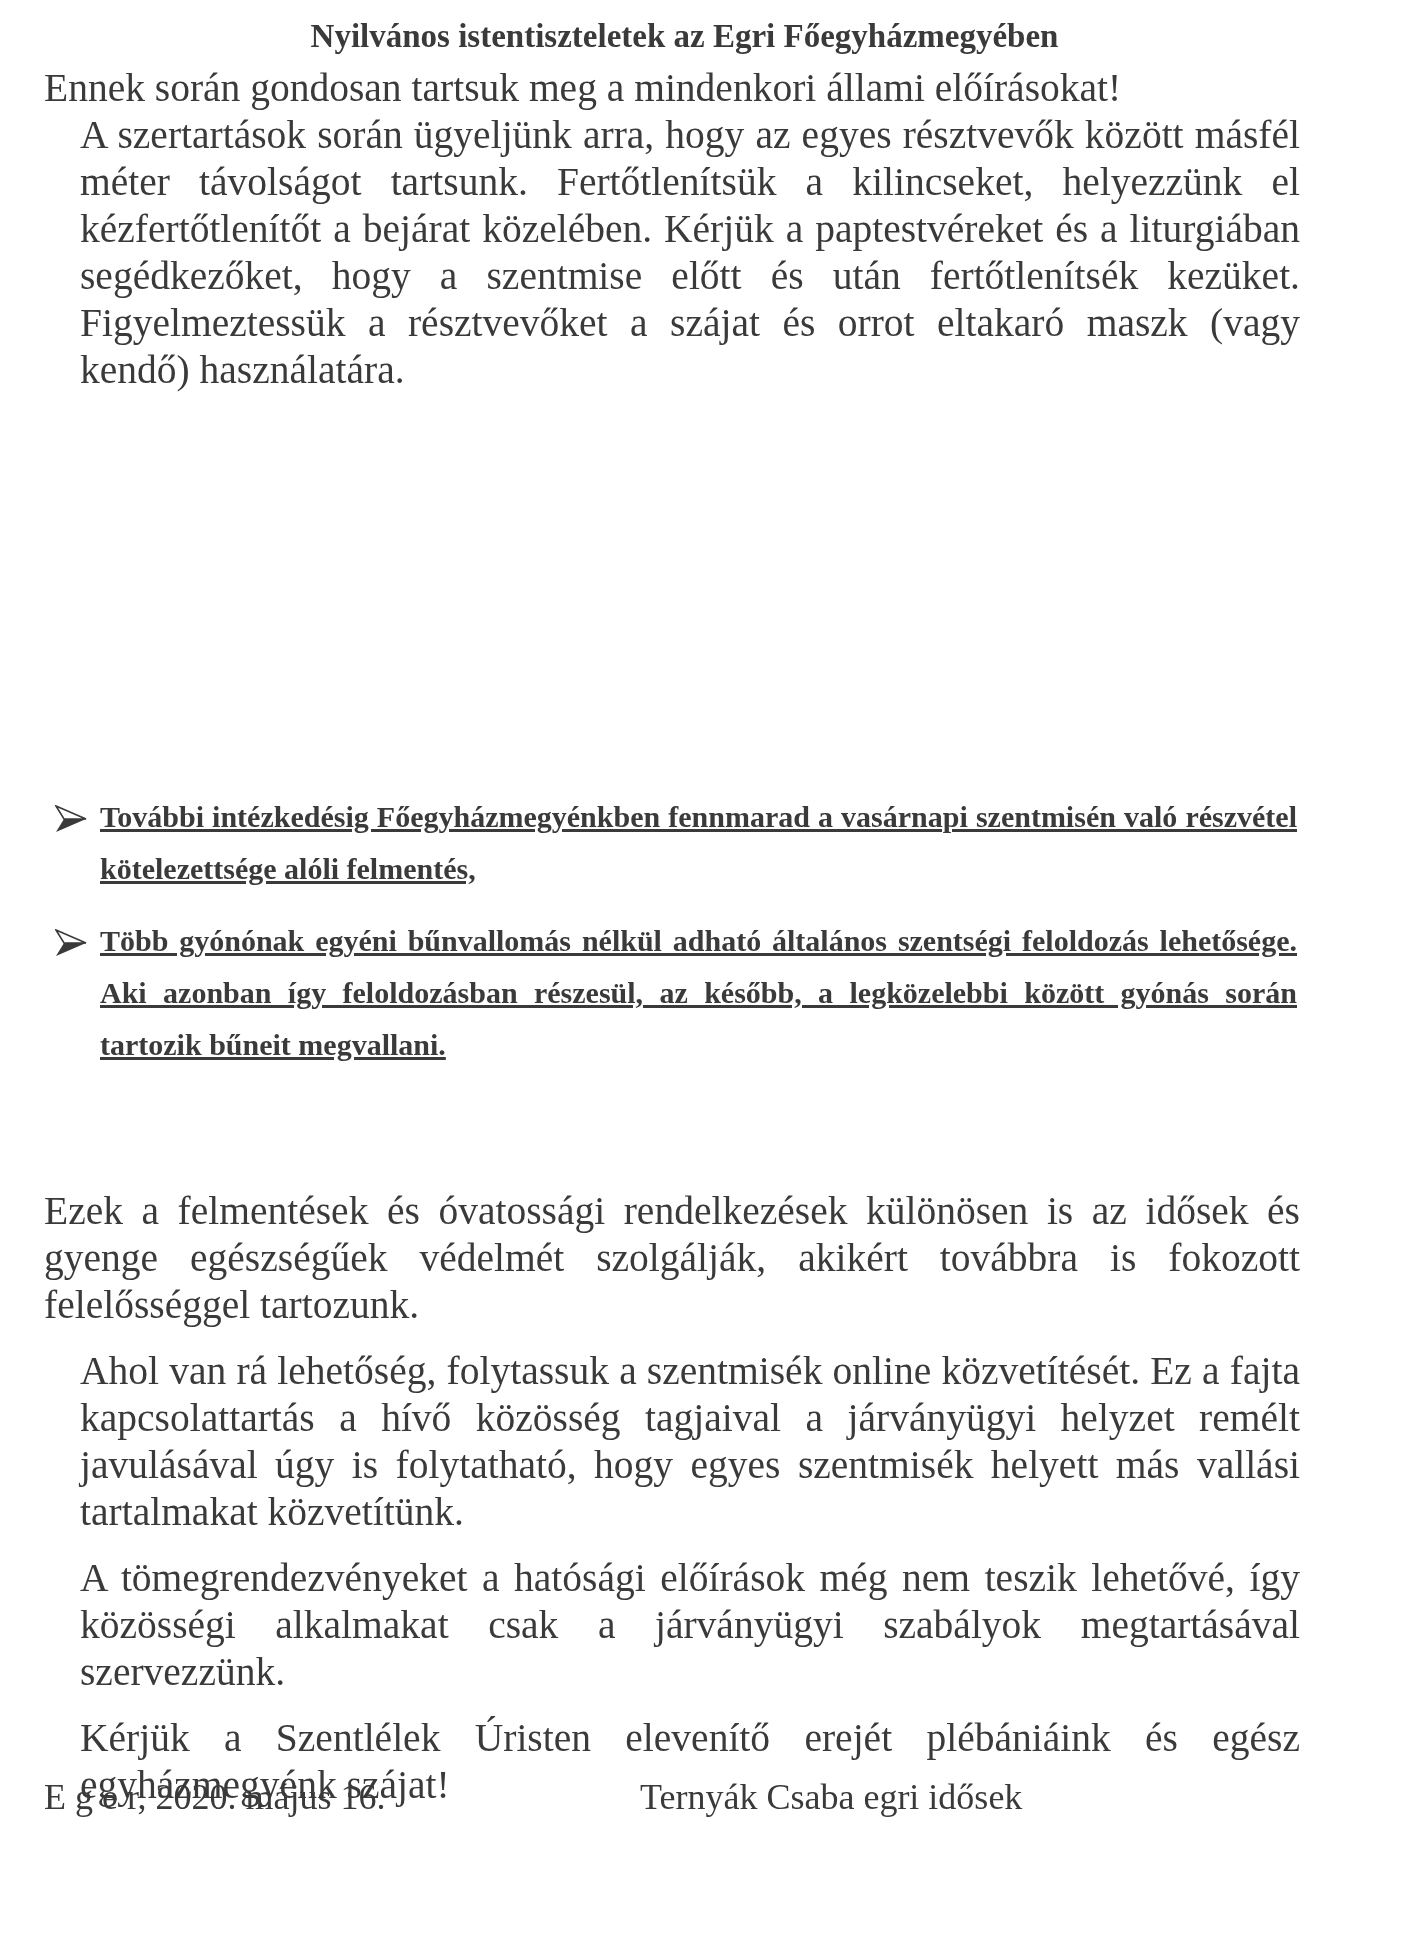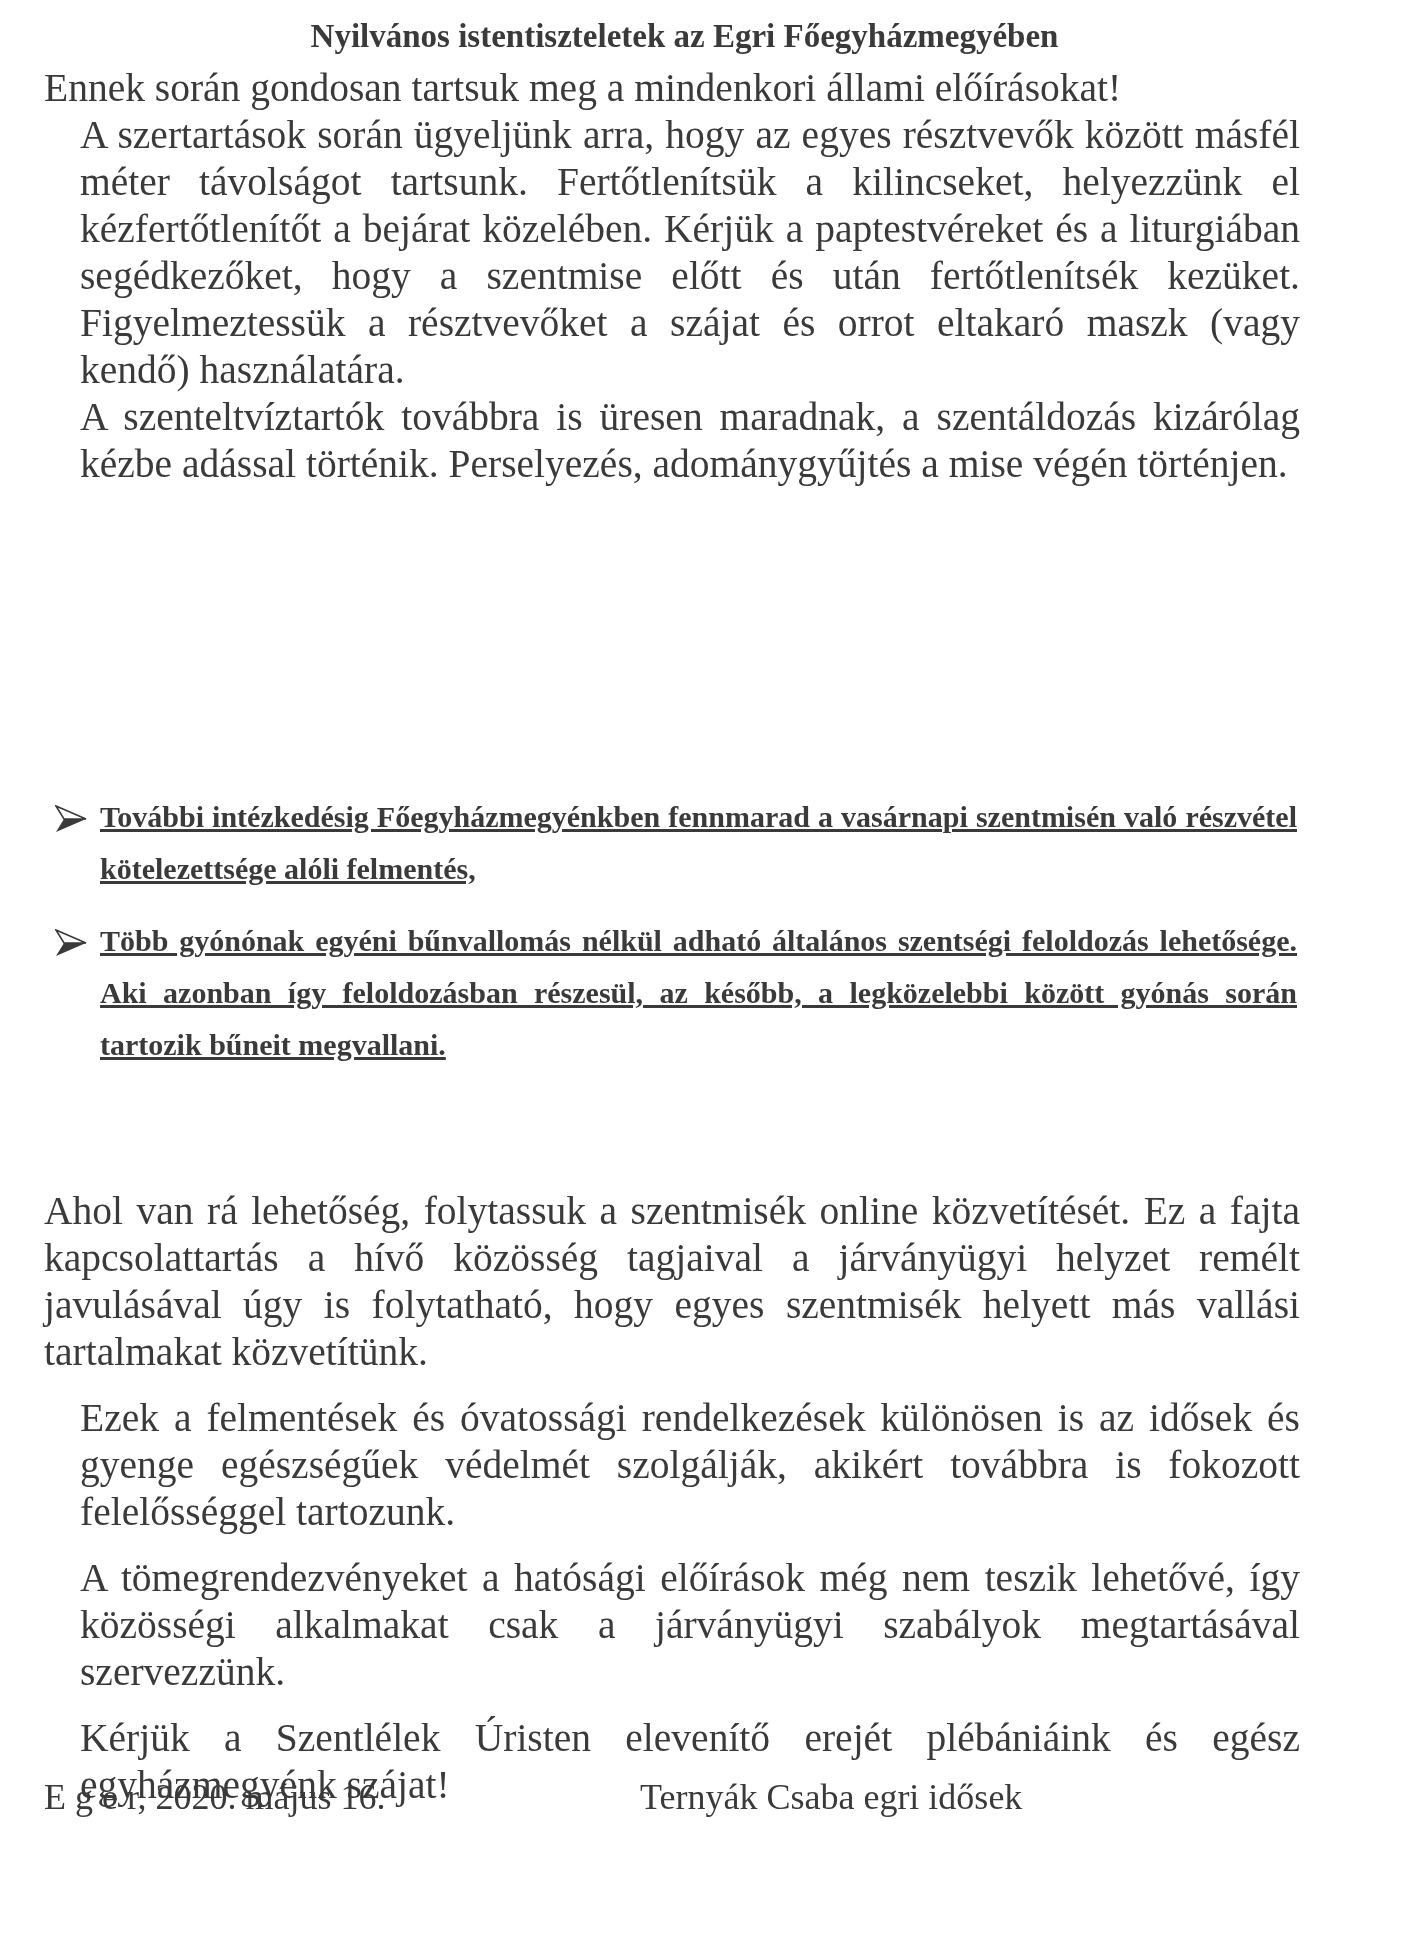--- a/index.html
+++ b/index.html
@@ -26,41 +26,40 @@
 </head>
 <body>
 
 <div class="title">
   <span>Nyilvános istentiszteletek az Egri Főegyházmegyében</span>
 </div>
 
 <div class="block" id="upper">
   <p>Ennek során gondosan tartsuk meg a mindenkori állami előírásokat!</p>
   <p>A szertartások során ügyeljünk arra, hogy az egyes résztvevők között másfél méter távolságot tartsunk. Fertőtlenítsük a kilincseket, helyezzünk el kézfertőtlenítőt a bejárat közelében. Kérjük a paptestvéreket és a liturgiában segédkezőket, hogy a szentmise előtt és után fertőtlenítsék kezüket. Figyelmeztessük a résztvevőket a szájat és orrot eltakaró maszk (vagy kendő) használatára.</p>
-  <p>A szenteltvíztartók továbbra is üresen maradnak, a szentáldozás kizárólag kézbe adással történik. Perselyezés, adománygyűjtés a mise végén történjen.</p>
 </div>
 
 <div class="bullets">
   <p class="bullet">
     <svg class="arrow" viewBox="0 0 32 28">
       <polygon points="1,1 31,14 1,27 9,14" fill="#3a3a3a"></polygon>
       <polygon points="1,1 31,14 9,14" fill="#ffffff" stroke="#3a3a3a" stroke-width="1.6"></polygon>
     </svg>
     <span>További intézkedésig Főegyházmegyénkben fennmarad a vasárnapi szentmisén való részvétel kötelezettsége alóli felmentés,</span>
   </p>
   <p class="bullet">
     <svg class="arrow" viewBox="0 0 32 28">
       <polygon points="1,1 31,14 1,27 9,14" fill="#3a3a3a"></polygon>
       <polygon points="1,1 31,14 9,14" fill="#ffffff" stroke="#3a3a3a" stroke-width="1.6"></polygon>
     </svg>
     <span>Több gyónónak egyéni bűnvallomás nélkül adható általános szentségi feloldozás lehetősége. Aki azonban így feloldozásban részesül, az később, a legközelebbi között gyónás során tartozik bűneit megvallani.</span>
   </p>
 </div>
 
 <div class="block" id="lower">
+  <p>Ezek a felmentések és óvatossági rendelkezések különösen is az idősek és gyenge egészségűek védelmét szolgálják, akikért továbbra is fokozott felelősséggel tartozunk.</p>
   <p>Ahol van rá lehetőség, folytassuk a szentmisék online közvetítését. Ez a fajta kapcsolattartás a hívő közösség tagjaival a járványügyi helyzet remélt javulásával úgy is folytatható, hogy egyes szentmisék helyett más vallási tartalmakat közvetítünk.</p>
-  <p>Ezek a felmentések és óvatossági rendelkezések különösen is az idősek és gyenge egészségűek védelmét szolgálják, akikért továbbra is fokozott felelősséggel tartozunk.</p>
   <p>A tömegrendezvényeket a hatósági előírások még nem teszik lehetővé, így közösségi alkalmakat csak a járványügyi szabályok megtartásával szervezzünk.</p>
   <p>Kérjük a Szentlélek Úristen elevenítő erejét plébániáink és egész egyházmegyénk szájat!</p>
 </div>
 
 <div class="footer" id="footer-place">E g e r, 2020. május 16.</div>
 <div class="footer" id="footer-sig">Ternyák Csaba egri idősek</div>
 
 </body></html>

